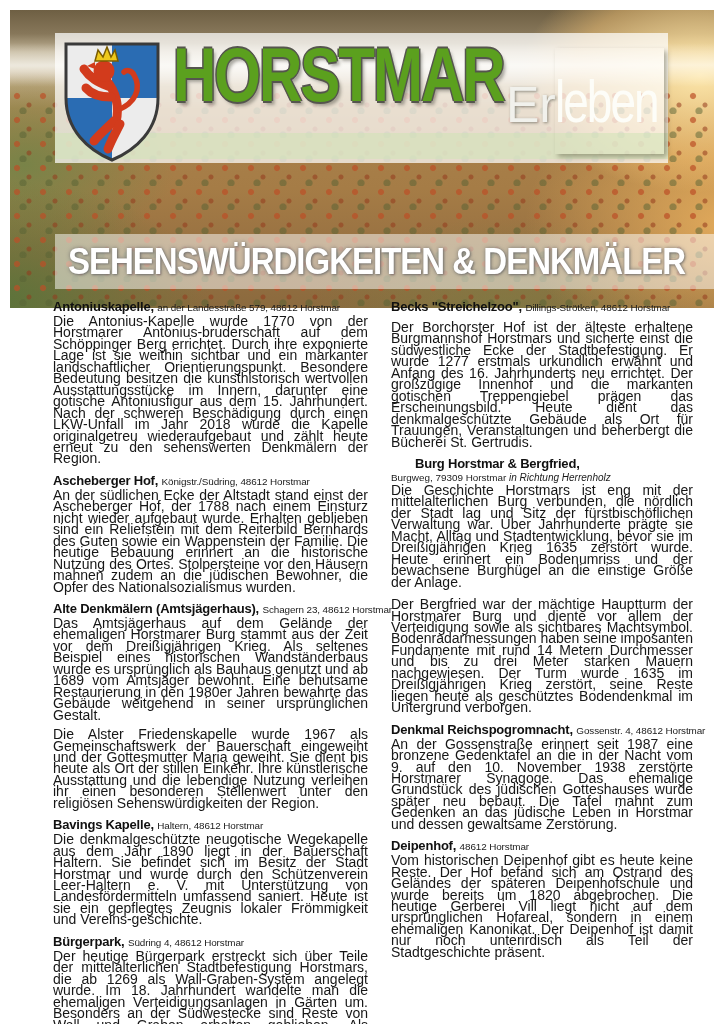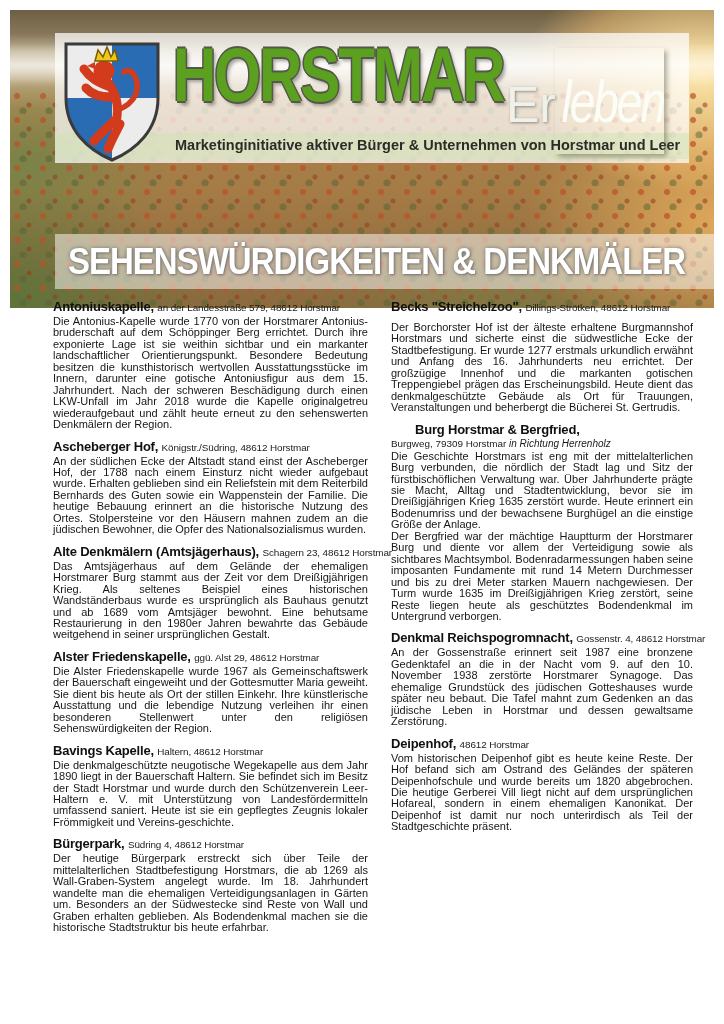--- a/index.html
+++ b/index.html
@@ -19,34 +19,34 @@
     background-image:
       radial-gradient(circle at 7px 6px, rgba(188,79,38,0.70) 2.5px, transparent 3.6px),
       radial-gradient(circle at 19px 15px, rgba(148,58,28,0.55) 2px, transparent 3px),
       radial-gradient(circle at 13px 21px, rgba(86,98,52,0.50) 3px, transparent 4.2px);
     background-size:26px 24px;}
   .photo::after{content:"";position:absolute;left:0;top:11%;width:100%;height:15%;
     background:linear-gradient(180deg, transparent, rgba(255,255,255,0.55) 50%, transparent);}
 
   
   .logo-band{position:absolute;left:45px;top:23px;width:613px;height:130px;
-             background:rgba(255,255,255,0.72);padding-left:21px;}
+             background:rgba(255,255,255,0.72);}
   .logo-band .green-strip{position:absolute;left:0;right:0;bottom:4px;height:26px;
              background:rgba(208,228,182,0.55);}
   .coat{position:absolute;left:7px;top:4px;width:100px;height:128px;z-index:3;}
   .brand-main{position:absolute;left:118px;top:10px;z-index:2;
     font-size:60px;font-weight:bold;letter-spacing:-2px;line-height:78px;
     color:#5ba01e;transform:scaleY(1.28);transform-origin:left 62px;
     text-shadow:-1.5px 0 #55554e,1.5px 0 #55554e,0 -1.5px #55554e,0 1.5px #55554e,3px 3px 3px rgba(70,70,60,0.45);}
   .brand-er{position:absolute;left:451px;top:47px;z-index:2;
     font-size:50px;line-height:50px;color:#f1f1ec;
     text-shadow:1px 1px 3px rgba(90,90,80,0.65);}
   .leben-box{position:absolute;left:500px;top:15px;width:109px;height:106px;z-index:4;
-    display:flex;align-items:center;justify-content:flex-end;
-    box-shadow:3px 3px 5px rgba(80,80,55,0.45);font-style:italic;}
+    display:flex;align-items:center;justify-content:flex-start;
+    box-shadow:3px 3px 5px rgba(80,80,55,0.45);}
   .leben-box span{font-size:46px;letter-spacing:-2px;color:#fdfdf8;
     transform:scaleY(1.3);}
   .tagline{position:absolute;left:120px;top:104px;z-index:2;
     font-size:14.5px;font-weight:bold;color:#2c2c27;}
 
   
   .title-banner{position:absolute;left:45px;top:224px;width:671px;height:55px;
     background:rgba(255,255,255,0.5);display:flex;align-items:center;}
   .title-banner span{padding-left:13px;font-size:33px;font-weight:bold;letter-spacing:-1px;
     color:#ffffff;transform:scaleY(1.12);transform-origin:left center;
@@ -56,22 +56,22 @@
   .columns{position:absolute;left:53px;top:299px;width:640px;display:flex;gap:23px;}
   .col-left{width:315px;flex:none;}
   .col-right{width:302px;flex:none;}
   .sec{margin-bottom:8px;}
   .sec h3{margin:0 0 2px 0;font-size:13px;font-weight:bold;color:#101010;
           white-space:nowrap;letter-spacing:-0.2px;}
   .sec h3 .addr{font-weight:normal;font-size:9.9px;letter-spacing:-0.1px;color:#1a1a1a;}
   .sec h3.stack{white-space:normal;padding-left:24px;}
   .addr-line{font-size:9.9px;color:#1a1a1a;margin:-1px 0 2px 0;}
   .addr-line .note{font-style:italic;font-size:10px;}
-  .sec p{margin:0;font-size:11px;line-height:11.45px;text-align:justify;color:#161616;}
-  .sec p + p{margin-top:0;}
+  .sec p{margin:0;font-size:14px;line-height:11.45px;text-align:justify;color:#161616;}
+  .sec p + p{margin-top:11px;}
 </style>
 </head>
 <body>
 
 <div class="page">
 
   <div class="photo">
 
     <div class="logo-band">
       <div class="green-strip"></div>
@@ -100,21 +100,20 @@
         <path d="M33,31 l-8,-3 8,-4 z" fill="#d23b1c"></path>
         <path d="M33,23 L36,12 L41,19 L45,9 L49,19 L53,12 L56,23 Z" fill="#eec91c" stroke="#7a5c00" stroke-width="1.5"></path>
         <path d="M4,6 H96 V60 C96,92 74,112 50,122 C26,112 4,92 4,60 Z" fill="none" stroke="#3a3a3a" stroke-width="3"></path>
       </svg>
 
       <div class="brand-main">HORSTMAR</div>
       <div class="brand-er">Er</div>
       <div class="leben-box">
         <span>leben</span>
       </div>
-      <div class="tagline">Marketinginitiative aktiver Bürger &amp; Unternehmen von Horstmar und Leer</div>
     </div>
 
     <div class="title-banner">
       <span>SEHENSWÜRDIGKEITEN &amp; DENKMÄLER</span>
     </div>
   </div>
 
   <div class="columns">
 
     <div class="col-left">
@@ -128,21 +127,20 @@
         <h3><span class="nm">Ascheberger Hof,</span> <span class="addr">Königstr./Südring, 48612 Horstmar</span></h3>
         <p>An der südlichen Ecke der Altstadt stand einst der Ascheberger Hof, der 1788 nach einem Einsturz nicht wieder aufgebaut wurde. Erhalten geblieben sind ein Reliefstein mit dem Reiterbild Bernhards des Guten sowie ein Wappenstein der Familie. Die heutige Bebauung erinnert an die historische Nutzung des Ortes. Stolpersteine vor den Häusern mahnen zudem an die jüdischen Bewohner, die Opfer des Nationalsozialismus wurden.</p>
       </section>
 
       <section class="sec">
         <h3><span class="nm">Alte Denkmälern (Amtsjägerhaus),</span> <span class="addr">Schagern 23, 48612 Horstmar</span></h3>
         <p>Das Amtsjägerhaus auf dem Gelände der ehemaligen Horstmarer Burg stammt aus der Zeit vor dem Dreißigjährigen Krieg. Als seltenes Beispiel eines historischen Wandständerbaus wurde es ursprünglich als Bauhaus genutzt und ab 1689 vom Amtsjäger bewohnt. Eine behutsame Restaurierung in den 1980er Jahren bewahrte das Gebäude weitgehend in seiner ursprünglichen Gestalt.</p>
       </section>
 
       <section class="sec">
-        <h3><span class="nm">Alster Friedenskapelle,</span> <span class="addr">ggü. Alst 29, 48612 Horstmar</span></h3>
         <p>Die Alster Friedenskapelle wurde 1967 als Gemeinschaftswerk der Bauerschaft eingeweiht und der Gottesmutter Maria geweiht. Sie dient bis heute als Ort der stillen Einkehr. Ihre künstlerische Ausstattung und die lebendige Nutzung verleihen ihr einen besonderen Stellenwert unter den religiösen Sehenswürdigkeiten der Region.</p>
       </section>
 
       <section class="sec">
         <h3><span class="nm">Bavings Kapelle,</span> <span class="addr">Haltern, 48612 Horstmar</span></h3>
         <p>Die denkmalgeschützte neugotische Wegekapelle aus dem Jahr 1890 liegt in der Bauerschaft Haltern. Sie befindet sich im Besitz der Stadt Horstmar und wurde durch den Schützenverein Leer-Haltern e. V. mit Unterstützung von Landesfördermitteln umfassend saniert. Heute ist sie ein gepflegtes Zeugnis lokaler Frömmigkeit und Vereins-geschichte.</p>
       </section>
 
       <section class="sec">
         <h3><span class="nm">Bürgerpark,</span> <span class="addr">Südring 4, 48612 Horstmar</span></h3>

